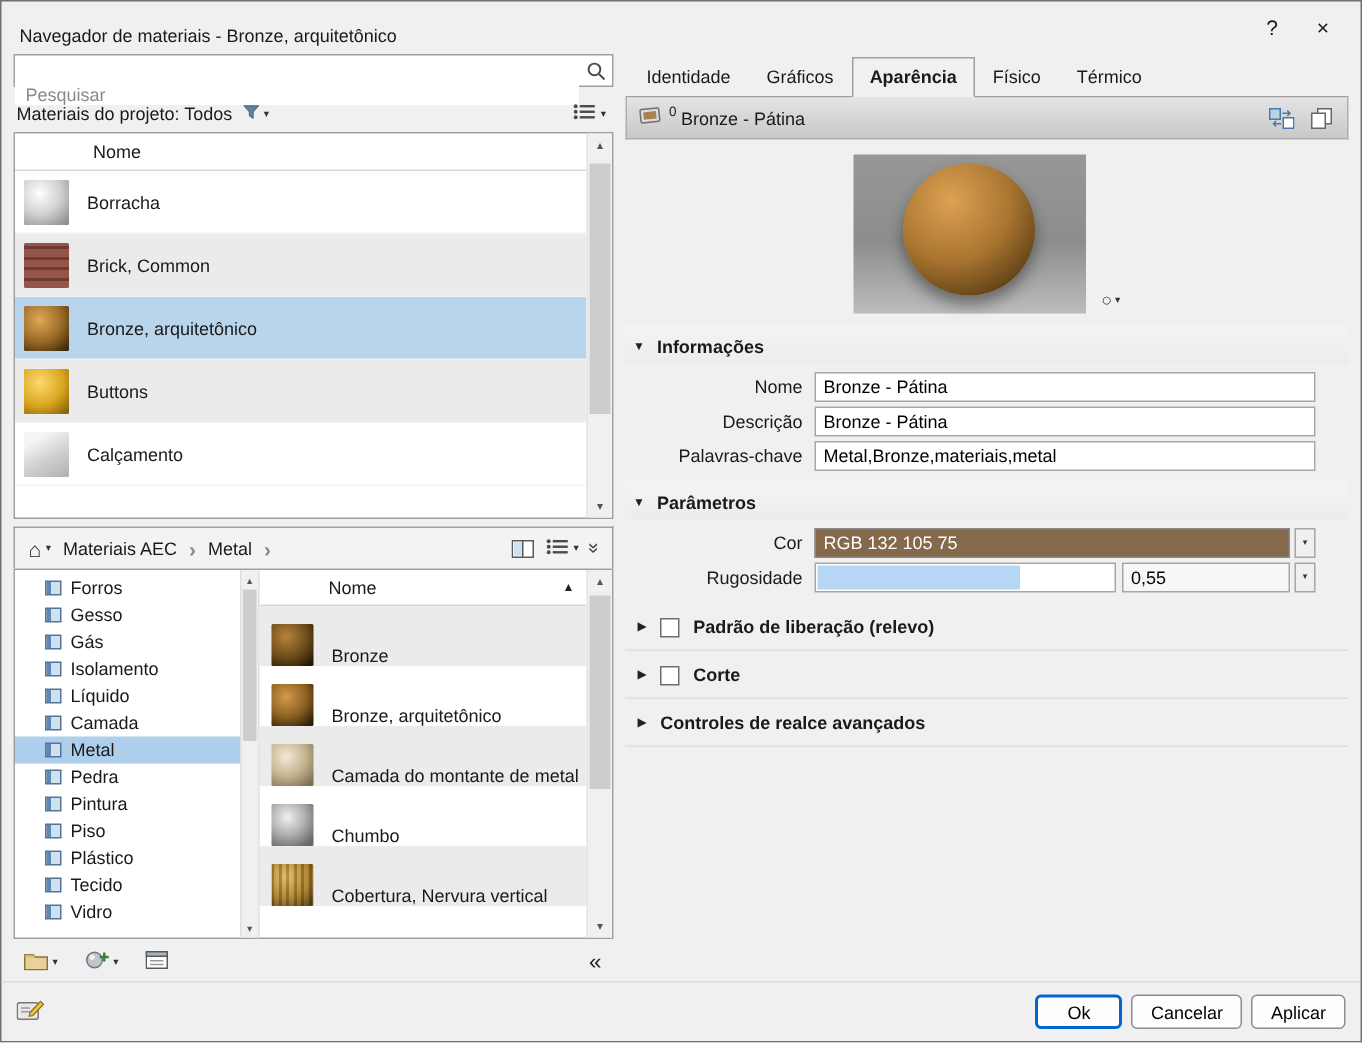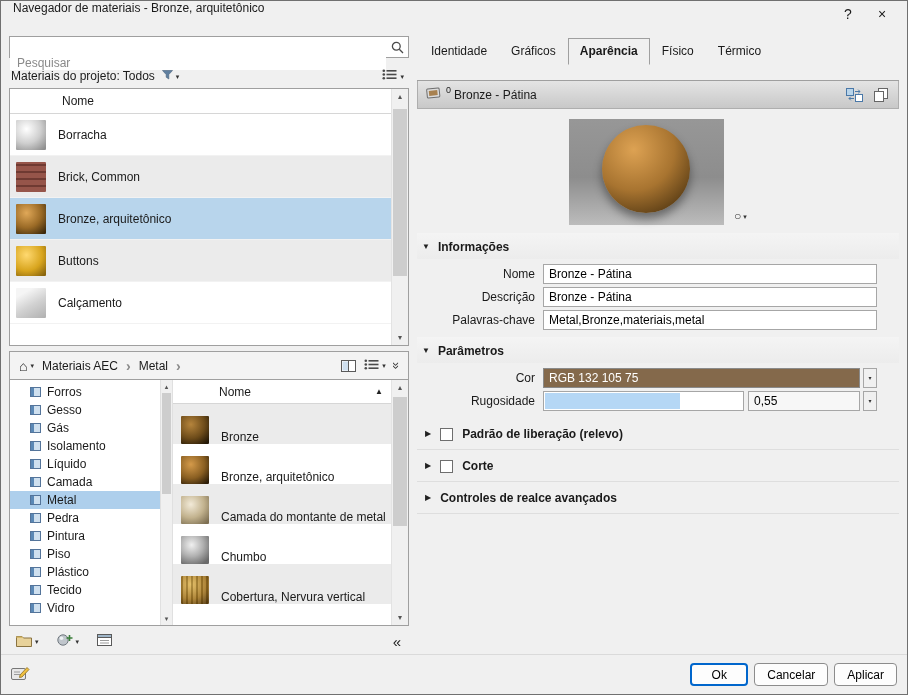--- a/index.html
+++ b/index.html
@@ -2,21 +2,21 @@
 <html><head>
 <meta charset="utf-8">
 <style>
   * { margin:0; padding:0; box-sizing:border-box; }
   html,body { width:908px; height:695px; overflow:hidden; }
   body { font-family:"Liberation Sans","DejaVu Sans",sans-serif; font-size:12px; color:#1a1a1a; background:#f0f0f0; }
 
   .dialog { width:908px; height:695px; border:1px solid #707070; background:#f0f0f0; display:flex; flex-direction:column; position:relative; }
 
   
-  .titlebar { height:30px; flex:none; display:flex; align-items:flex-start; padding:0 8px 0 12px; }
+  .titlebar { height:30px; flex:none; display:flex; align-items:flex-end; padding:0 8px 0 12px; }
   .tb-title { flex:1; }
   .tb-btn { width:34px; height:26px; display:flex; align-items:center; justify-content:center; font-size:14px; color:#1a1a1a; cursor:default; }
 
   
   .main { flex:1; min-height:0; display:flex; gap:8px; padding:2px 8px 0; }
   .left { width:400px; flex:none; display:flex; flex-direction:column; min-height:0; }
   .right { flex:1; min-width:0; display:flex; flex-direction:column; }
 
   
   .search { flex:none; height:22px; margin:3px 0 6px; border:1px solid #9f9f9f; background:#fff; display:flex; align-items:center; }
@@ -78,21 +78,21 @@
   .a-camada    { background: radial-gradient(circle at 35% 30%, #f2ead8, #c2b28e 50%, #7d6f52 90%); }
   .a-chumbo    { background: radial-gradient(circle at 38% 32%, #f0f0f0, #b0b0b0 45%, #6a6a6a 85%); }
   .a-cobertura { background: repeating-linear-gradient(90deg, rgba(60,40,0,.28) 0 2px, rgba(255,255,255,.08) 2px 5px),
                              radial-gradient(circle at 35% 30%, #e2bb5e, #a87c2a 55%, #5c3f10 90%); }
 
   
   .ltools { flex:none; height:28px; display:flex; align-items:center; gap:12px; padding:3px 4px 0; }
   .collapse { margin-left:auto; font-size:15px; color:#222; padding-right:4px; line-height:1; }
 
   
-  .tabs { flex:none; display:flex; align-items:flex-end; border-bottom:1px solid #9f9f9f; padding:5px 0 16px 2px; }
+  .tabs { flex:none; display:flex; align-items:flex-end; border-bottom:1px solid #9f9f9f; padding:5px 0 0 2px; }
   .tab { padding:5px 11px 6px; border:1px solid transparent; border-bottom:none; white-space:nowrap; }
   .tab.active { background:#f0f0f0; border-color:#9f9f9f; border-bottom:1px solid #f0f0f0; margin-bottom:-1px; font-weight:bold; }
 
   
   .assetbar { flex:none; height:28px; background:linear-gradient(#e4e4e4,#c8c8c8); border:1px solid #aeaeae; border-top:none; display:flex; align-items:center; padding:0 5px 0 8px; gap:3px; }
   .asset-count { font-size:9px; position:relative; top:-5px; }
   .abtn { display:flex; align-items:center; justify-content:center; width:24px; height:22px; }
 
   
   .prevrow { flex:none; display:flex; justify-content:center; align-items:flex-end; gap:10px; padding:10px 0 8px; }

